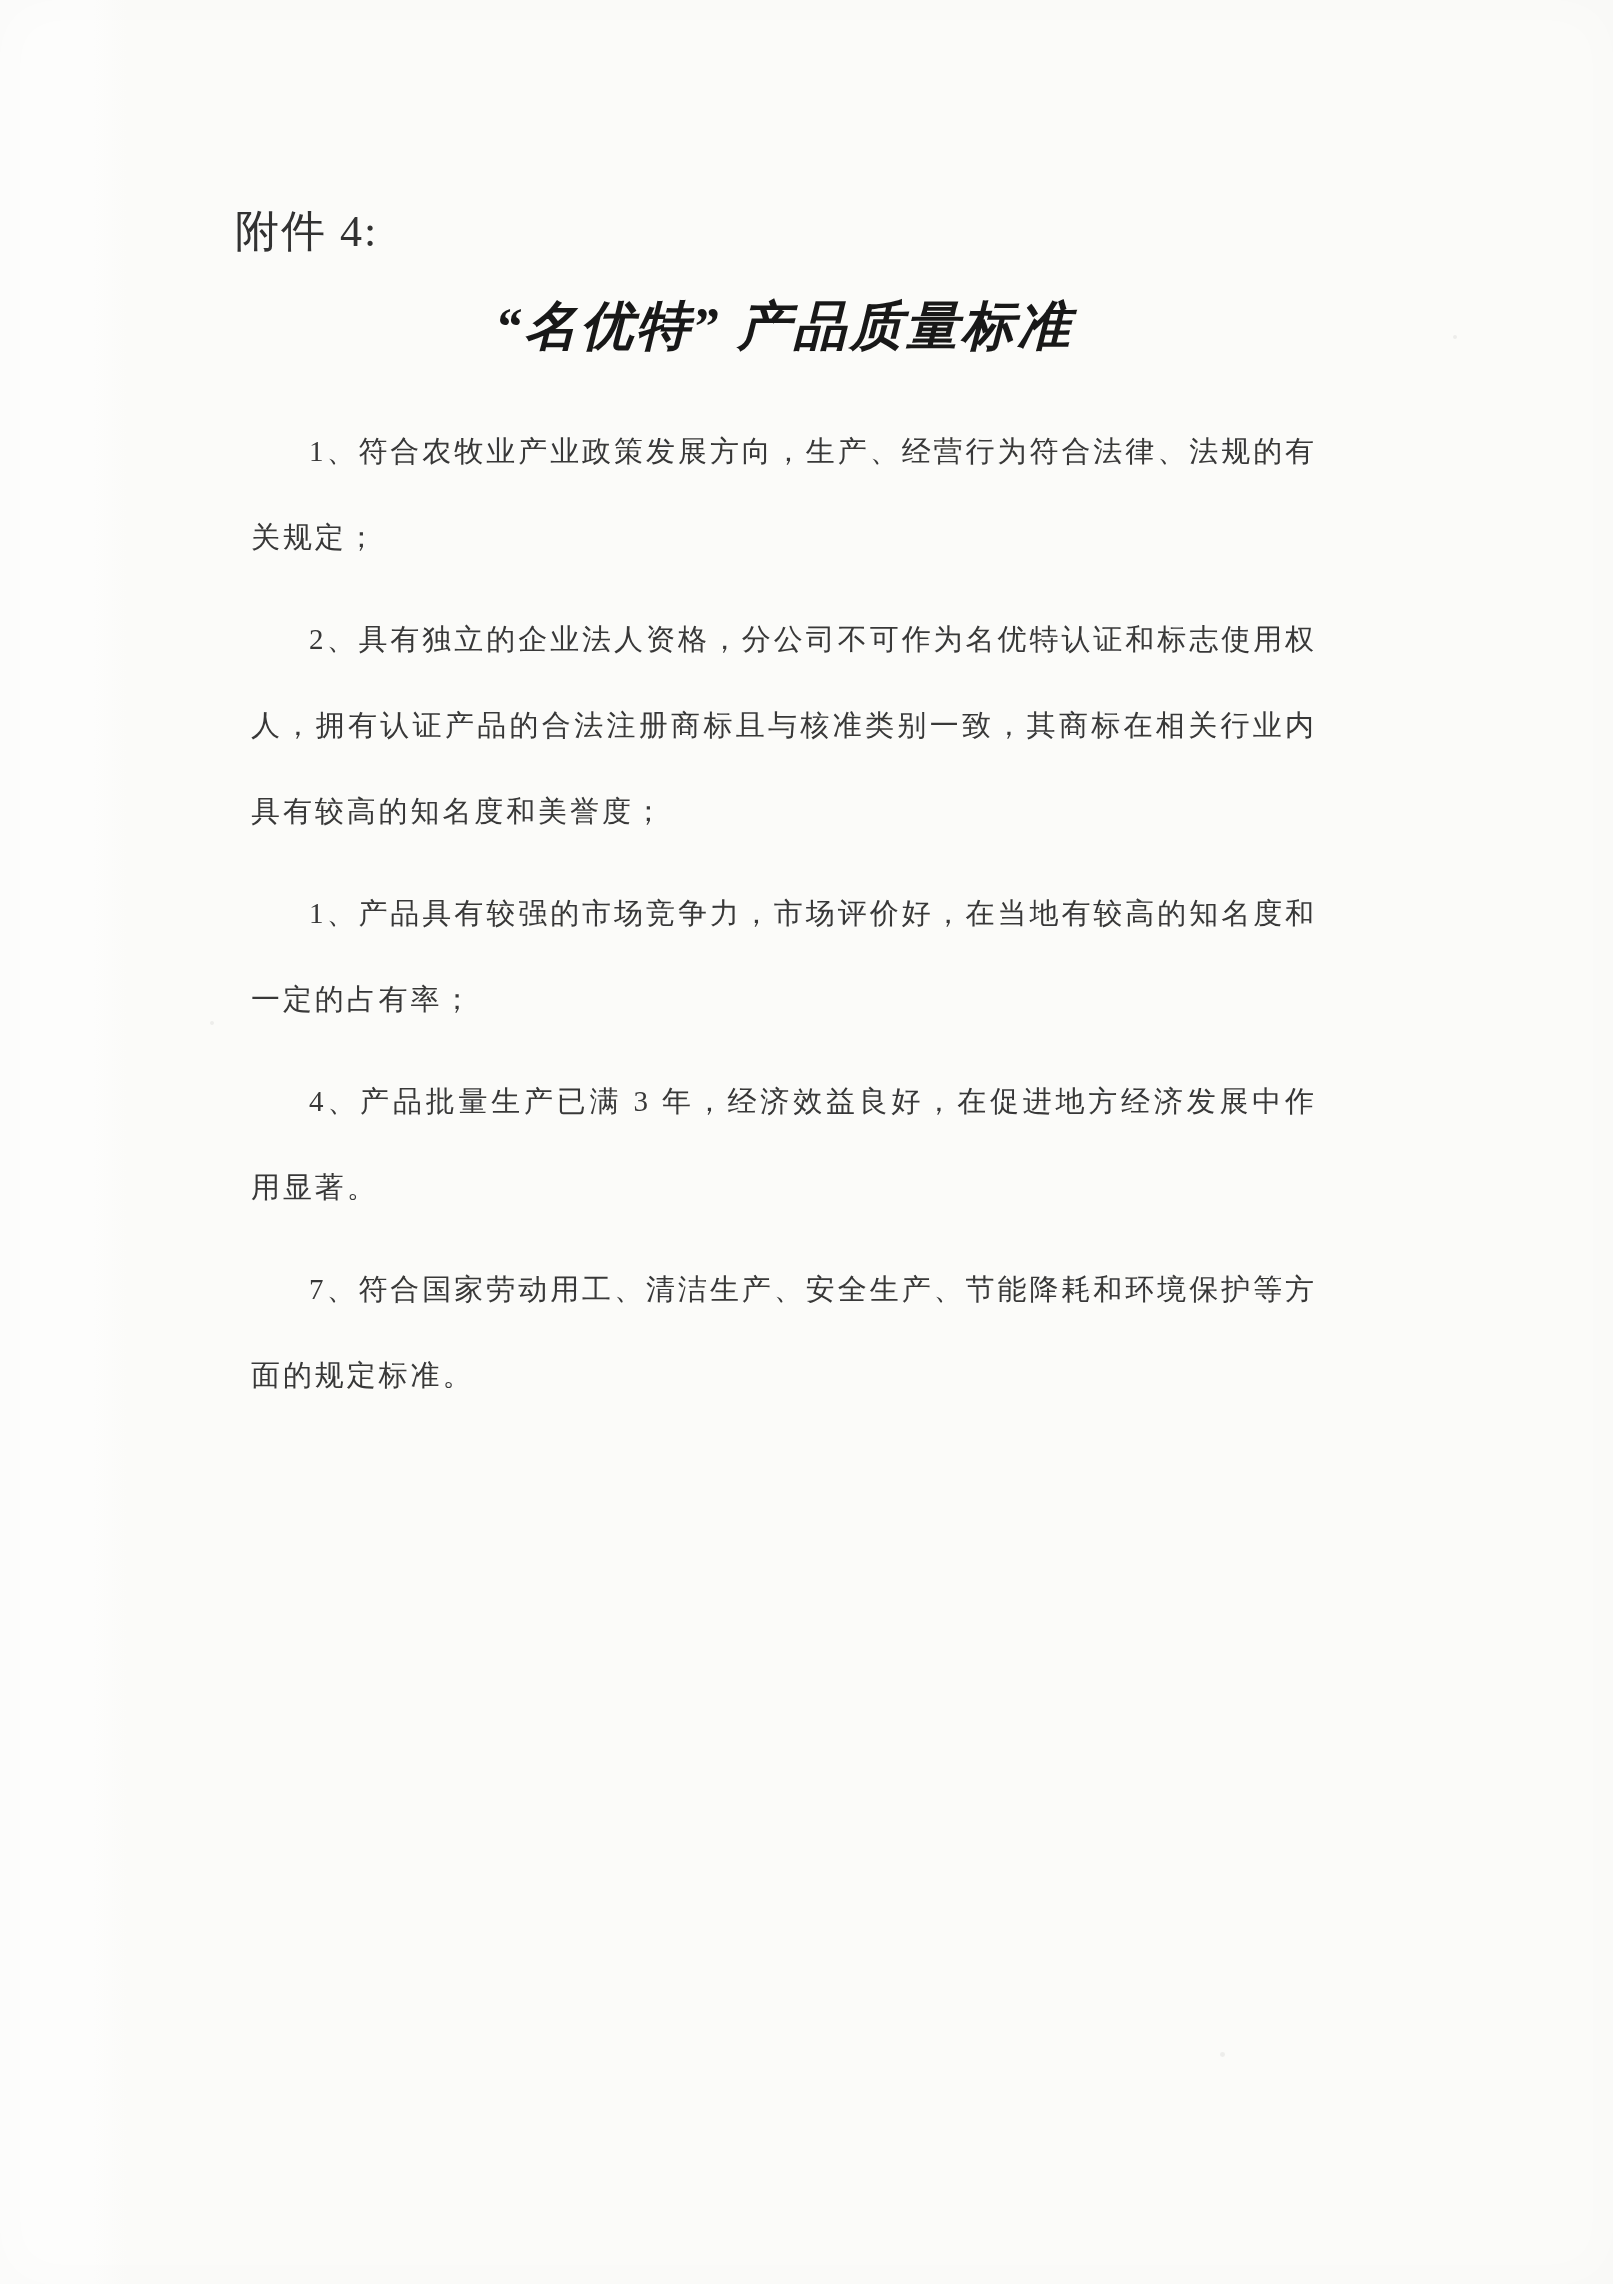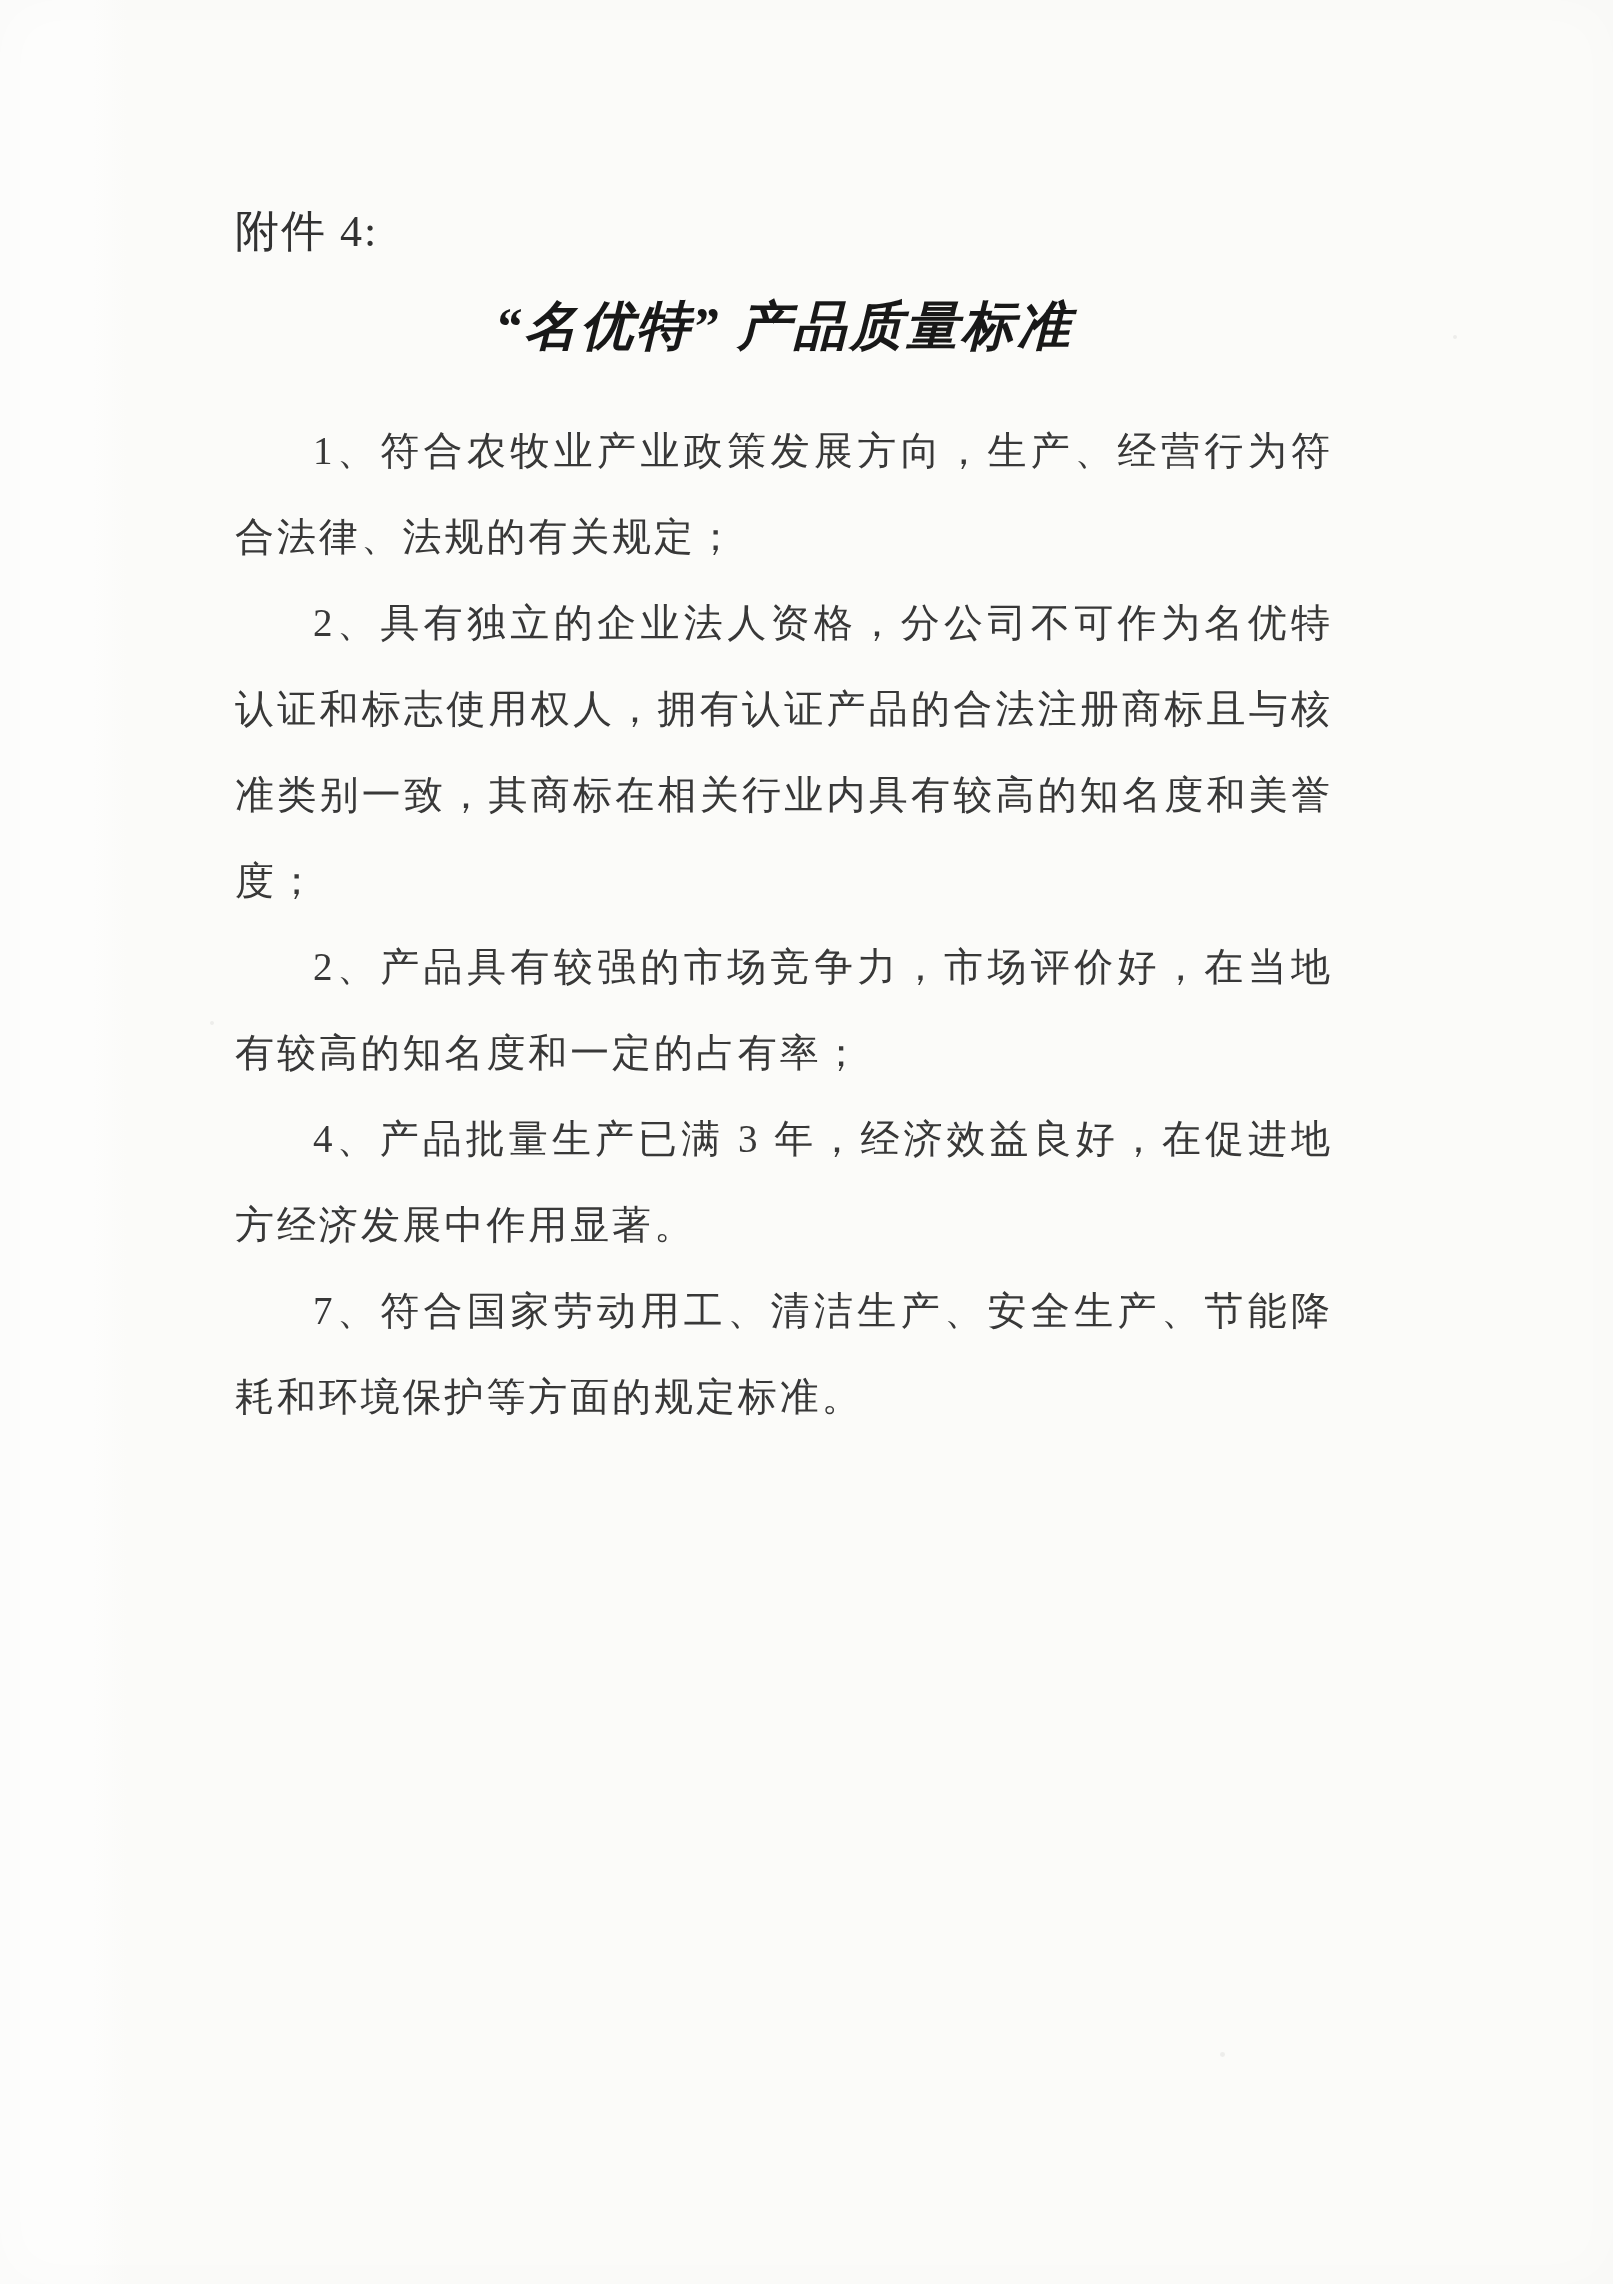--- a/index.html
+++ b/index.html
@@ -40,22 +40,22 @@
     font-weight: bold;
     text-align: center;
     letter-spacing: 2.9px;
     color: #181818;
     font-style: italic;
   }
   .body-text {
     margin-top: 51px;
   }
   .body-text p {
-    margin: 0;
-    font-size: 39px;
+    margin: 16px;
+    font-size: 29px;
     line-height: 86px;
     letter-spacing: 2.9px;
     text-indent: 2em;
     text-align: justify;
     text-justify: inter-ideograph;
     color: #383838;
   }
   
   .scan-speck {
     position: absolute;
@@ -69,21 +69,21 @@
 </head>
 <body>
 
 <div class="page">
   <div class="content">
     <div class="attachment-label">附件 4:</div>
     <h1 class="doc-title">“名优特” 产品质量标准</h1>
     <div class="body-text">
       <p>1、符合农牧业产业政策发展方向，生产、经营行为符合法律、法规的有关规定；</p>
       <p>2、具有独立的企业法人资格，分公司不可作为名优特认证和标志使用权人，拥有认证产品的合法注册商标且与核准类别一致，其商标在相关行业内具有较高的知名度和美誉度；</p>
-      <p>2、产品具有较强的市场竞争力，市场评价好，在当地有较高的知名度和一定的占有率；</p>
+      <p>1、产品具有较强的市场竞争力，市场评价好，在当地有较高的知名度和一定的占有率；</p>
       <p>4、产品批量生产已满 3 年，经济效益良好，在促进地方经济发展中作用显著。</p>
       <p>7、符合国家劳动用工、清洁生产、安全生产、节能降耗和环境保护等方面的规定标准。</p>
     </div>
   </div>
   <div class="scan-speck speck-1"></div>
   <div class="scan-speck speck-2"></div>
   <div class="scan-speck speck-3"></div>
 </div>
 
 

